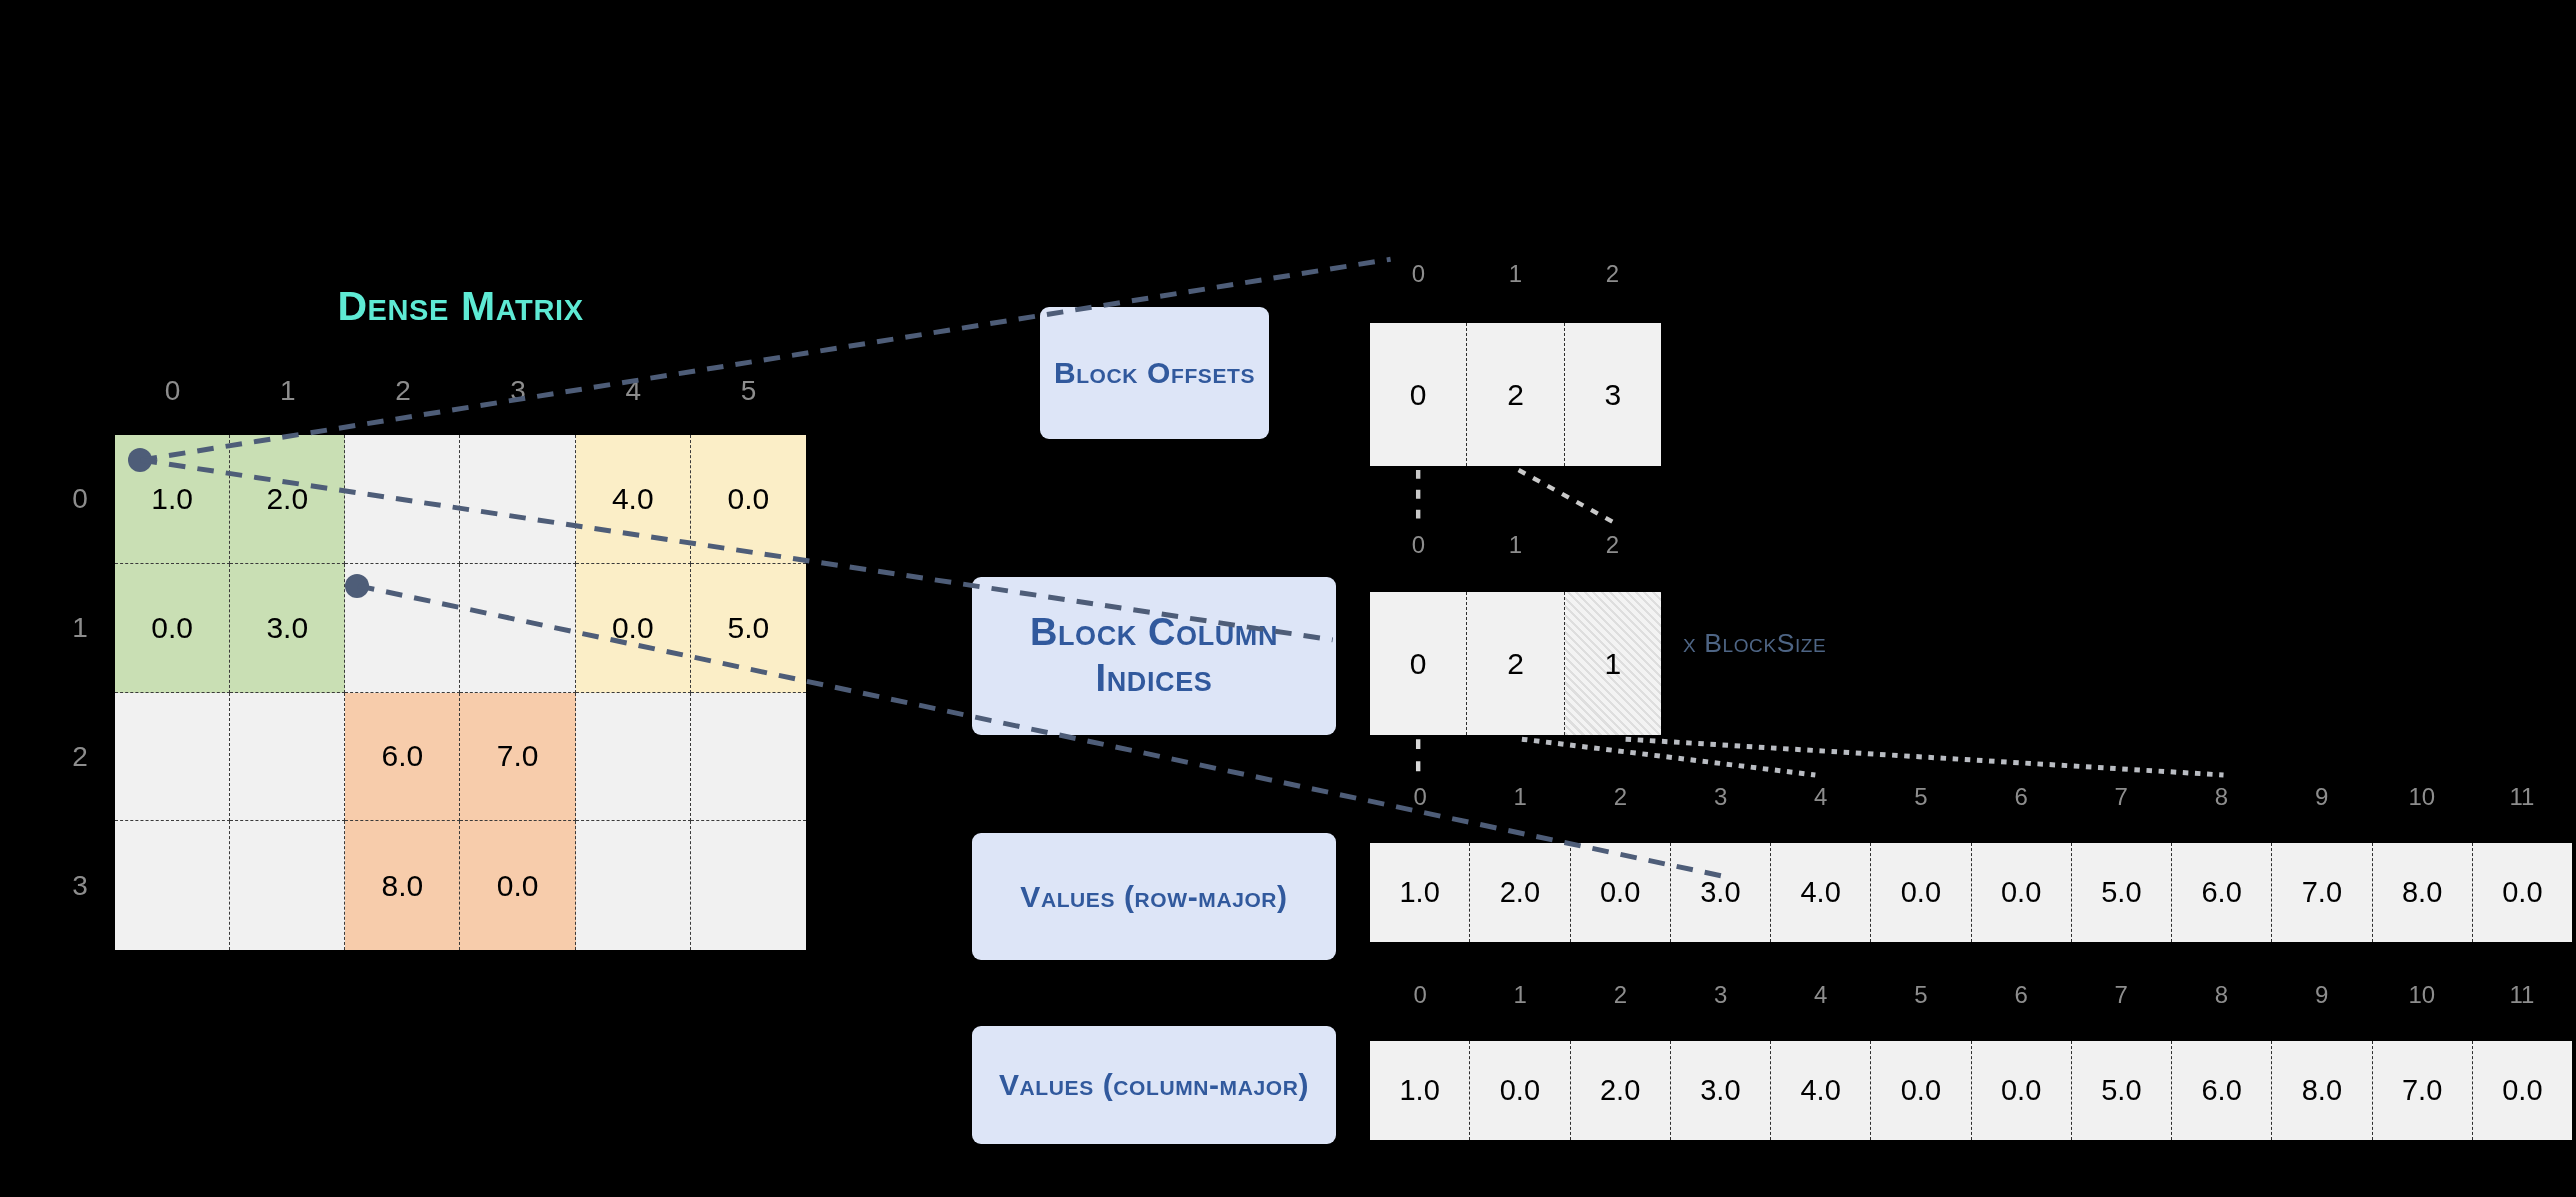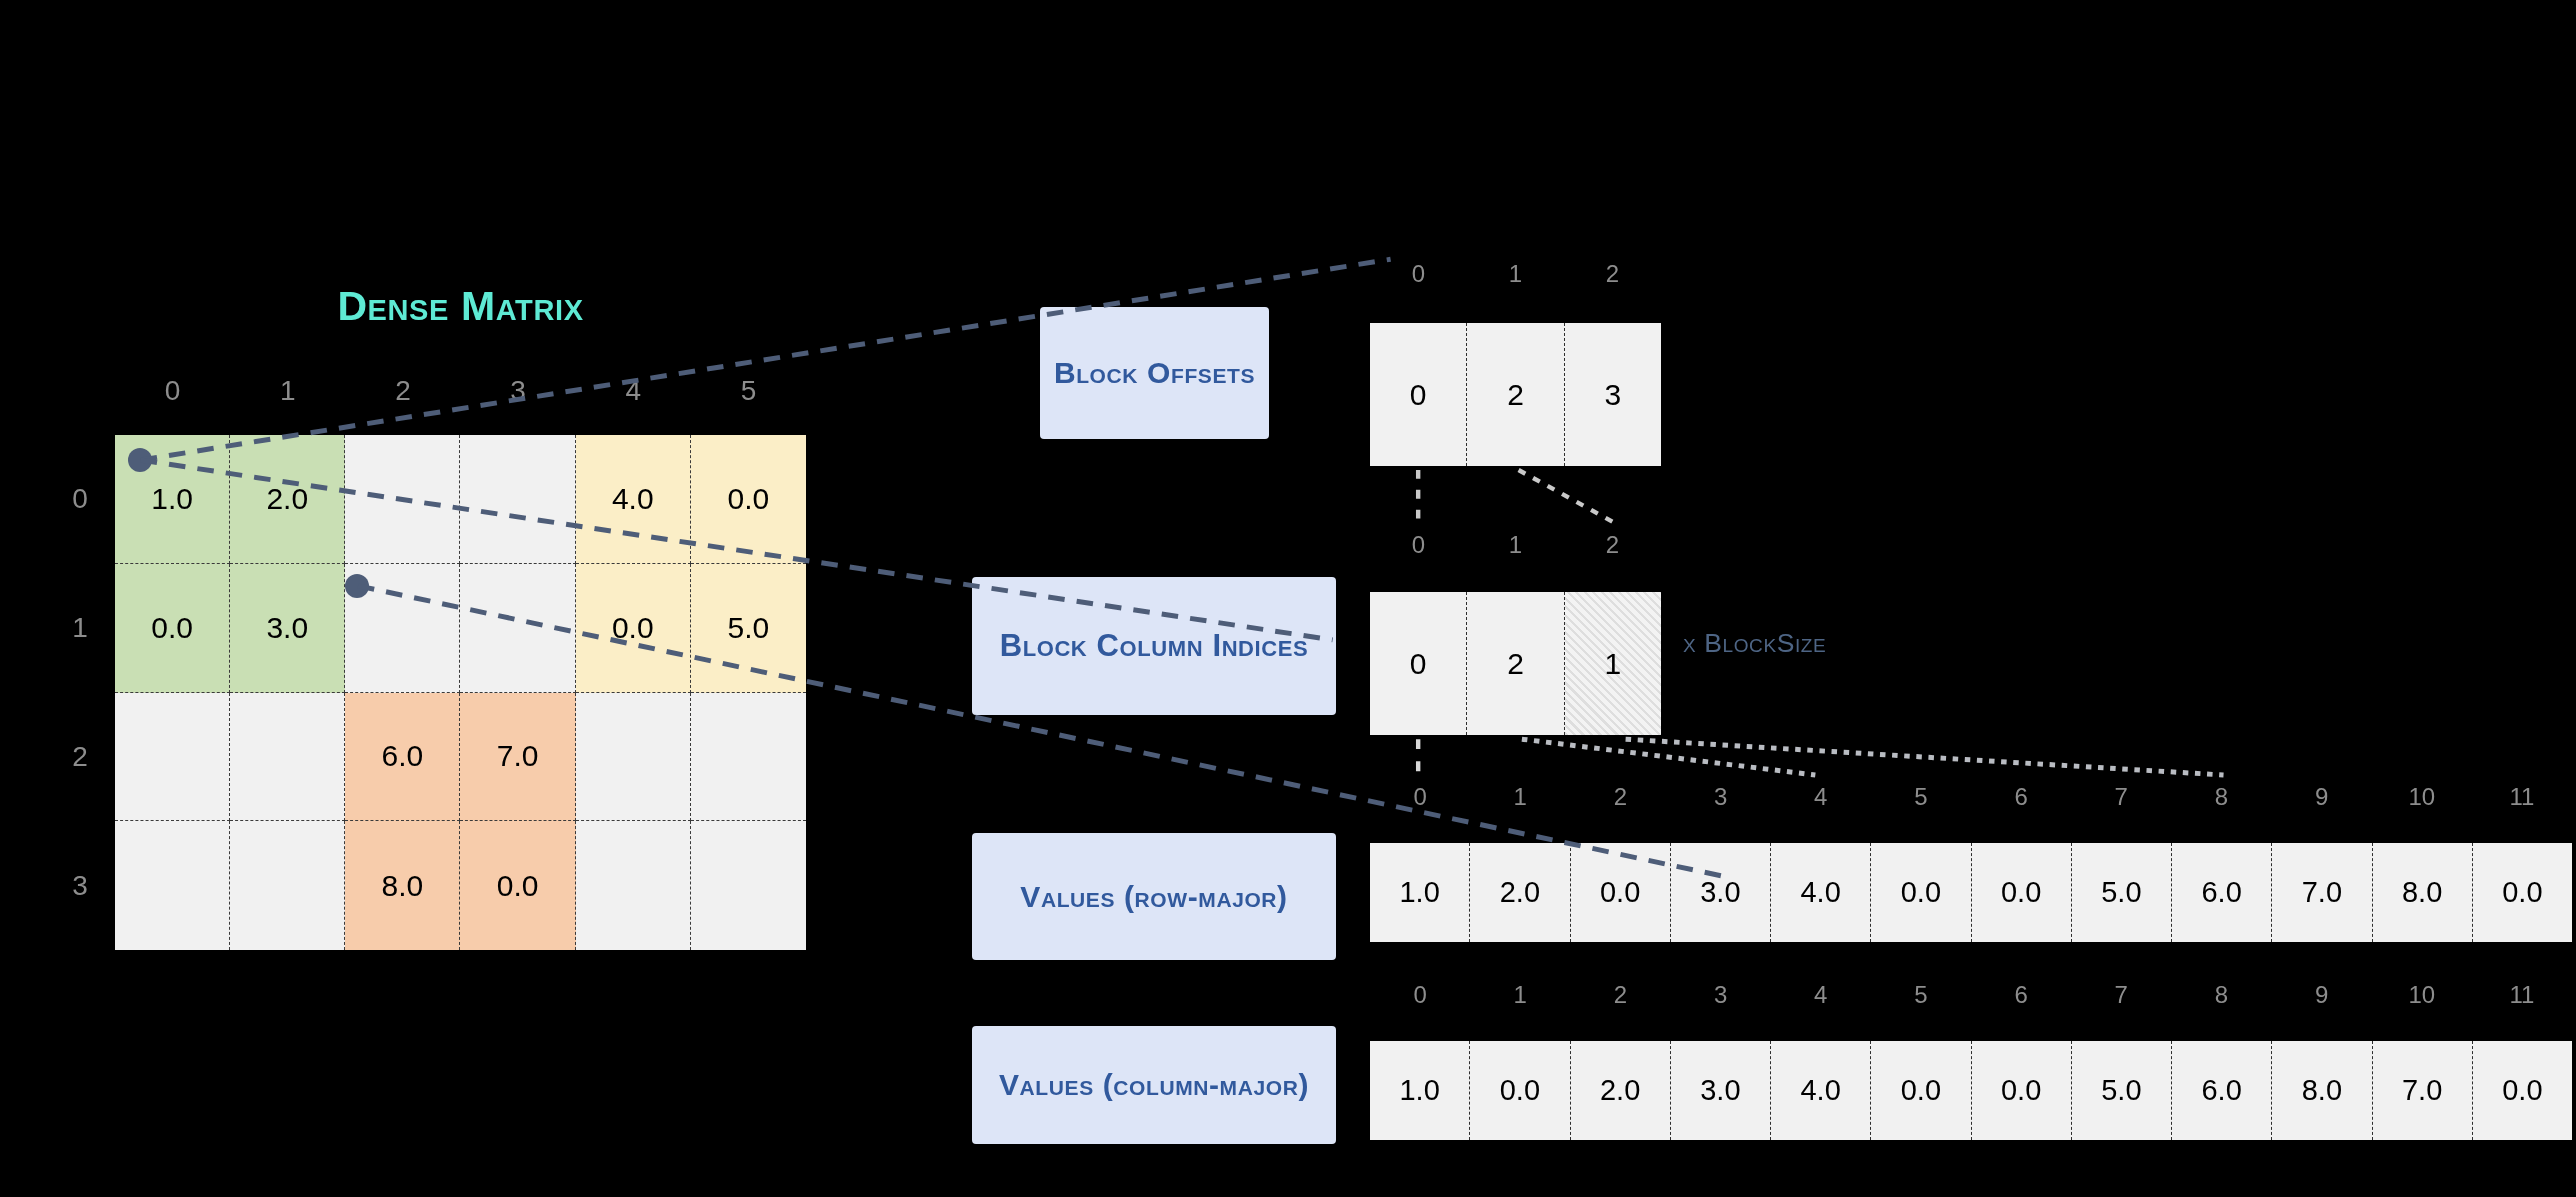--- a/index.html
+++ b/index.html
@@ -41,28 +41,28 @@
   }
   #dense-matrix .cell.c5{border-right:none;}
   #dense-matrix .cell.r3{border-bottom:none;}
   .bg-green{background:#c9dfb4;}
   .bg-yellow{background:#fbeec7;}
   .bg-orange{background:#f7ccab;}
   .bg-grey{background:#f1f1f1;}
 
   
   .pill{
-    background:#dde5f7;border-radius:4px;
+    background:#dde5f7;border-radius:9px;
     display:flex;align-items:center;justify-content:center;text-align:center;
     color:#31599d;font-weight:bold;font-variant:small-caps;
     letter-spacing:0.6px;line-height:1.2;
     box-sizing:border-box;padding:4px 10px;
   }
   #pill-block-offsets{left:1040px;top:307px;width:229px;height:132px;font-size:30px;}
-  #pill-block-col-indices{left:972px;top:577px;width:364px;height:138px;font-size:31px;}
+  #pill-block-col-indices{left:972px;top:577px;width:364px;height:158px;font-size:38px;}
   #pill-values-row{left:972px;top:833px;width:364px;height:127px;font-size:30px;}
   #pill-values-col{left:972px;top:1026px;width:364px;height:118px;font-size:30px;}
 
   
   .idx-row{display:flex;position:absolute;}
   .idx-row > div{flex:1;text-align:center;color:#8d8d8d;font-size:24px;}
   .arr{position:absolute;display:flex;box-sizing:border-box;}
   .arr .acell{
     flex:1;display:flex;align-items:center;justify-content:center;
     font-size:30px;color:#000;box-sizing:border-box;

